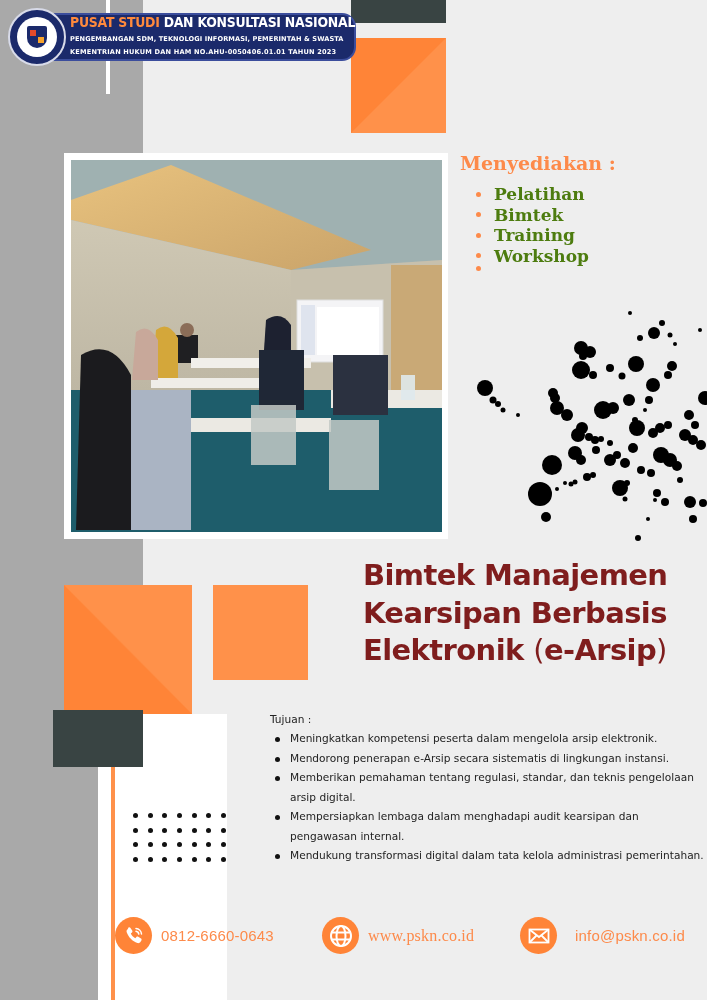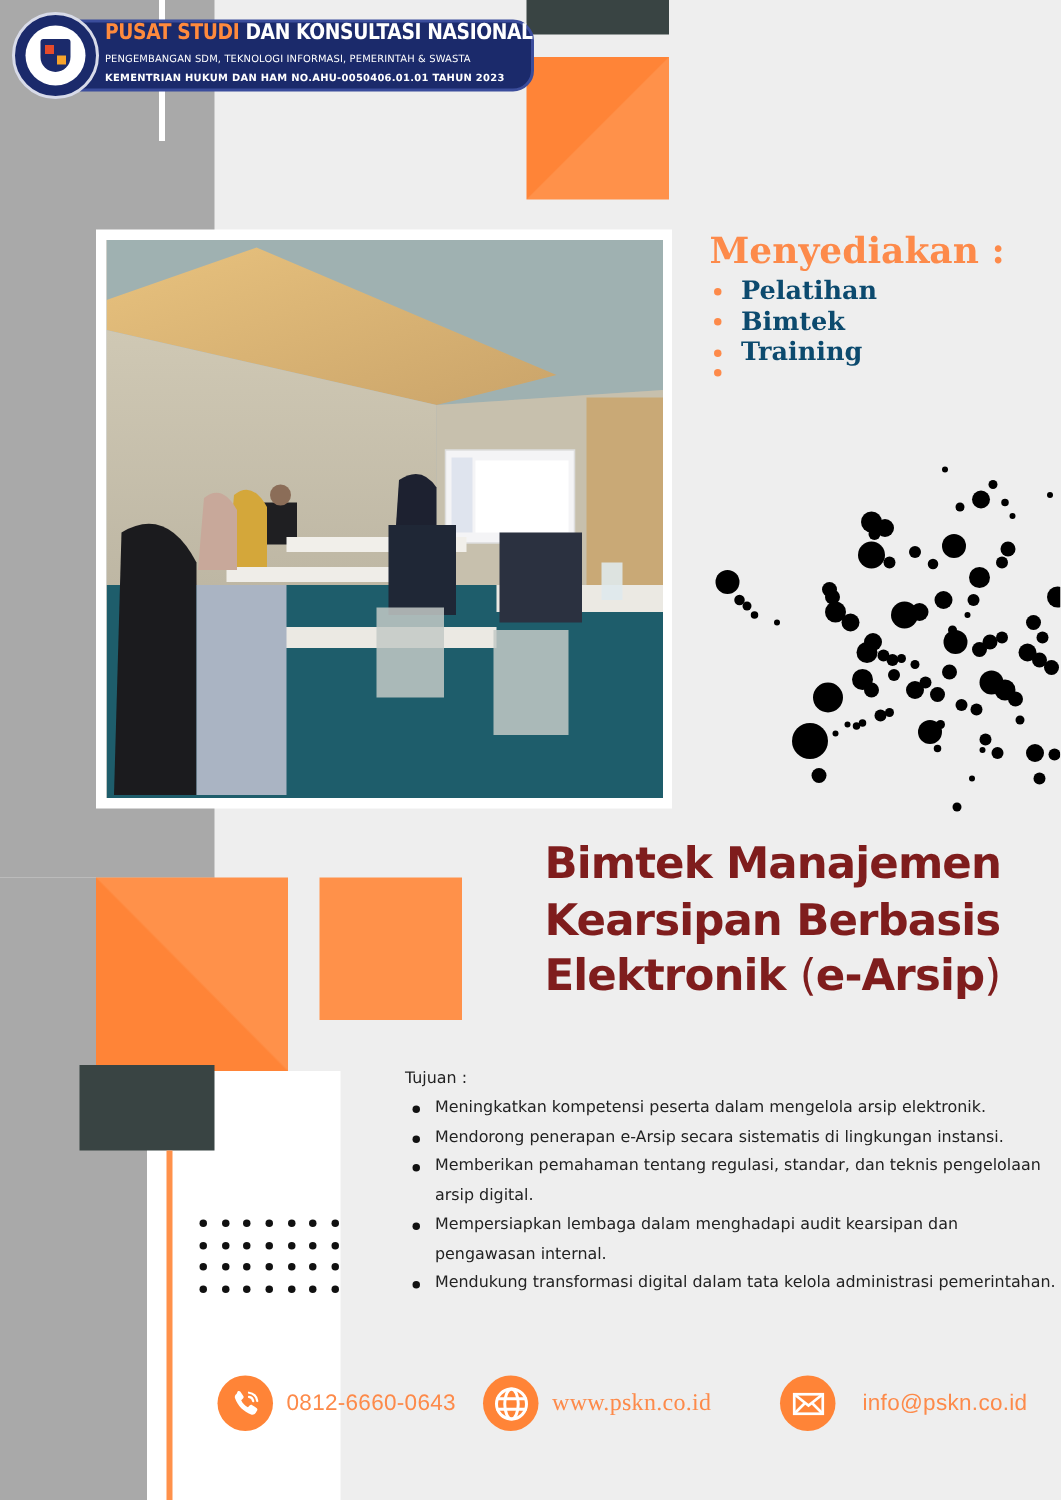--- a/index.html
+++ b/index.html
@@ -16,35 +16,35 @@
   
   .banner { left: 8px; top: 8px; width: 348px; height: 55px; }
   .banner-pill { position: absolute; left: 26px; top: 5px; width: 322px; height: 48px; background: #1b2a6b; border-radius: 0 14px 14px 0; border: 2px solid #3b4d9c; }
   .banner-logo { position: absolute; left: 0; top: 0; width: 58px; height: 58px; border-radius: 50%; background: #1b2a6b; border: 2px solid #d8dbe9; display: flex; align-items: center; justify-content: center; }
   .banner-logo-inner { width: 40px; height: 40px; border-radius: 50%; background: #ffffff; display: flex; align-items: center; justify-content: center; }
   .banner-shield { width: 20px; height: 22px; background: #1b2a6b; border-radius: 2px 2px 10px 10px; position: relative; overflow: hidden; }
   .banner-shield::before { content: ""; position: absolute; left: 3px; top: 4px; width: 6px; height: 6px; background: #e54b2b; }
   .banner-shield::after { content: ""; position: absolute; right: 3px; top: 11px; width: 6px; height: 6px; background: #f7a32b; }
   .banner-title { position: absolute; left: 62px; top: 6px; font-family: "DejaVu Sans", sans-serif; font-weight: bold; font-size: 14.5px; letter-spacing: -0.3px; color: #ffffff; white-space: nowrap; transform: scaleX(0.86); transform-origin: left center; }
   .banner-title .accent { color: #ff8a3d; }
-  .banner-sub1 { position: absolute; left: 62px; top: 27px; font-weight: normal; font-size: 6.6px; color: #ffffff; white-space: nowrap; letter-spacing: 0.1px; }
+  .banner-sub1 { position: absolute; left: 62px; top: 27px; font-weight: bold; font-size: 6.6px; color: #ffffff; white-space: nowrap; letter-spacing: 0.1px; }
   .banner-sub2 { position: absolute; left: 62px; top: 40px; font-weight: bold; font-size: 6.6px; color: #ffffff; white-space: nowrap; letter-spacing: 0.2px; }
 
   
   .dark-rect-top { left: 351px; top: 0; width: 95px; height: 23px; background: #394443; }
   .orange-sq-top { left: 351px; top: 38px; width: 95px; height: 95px; background: linear-gradient(to bottom right, #ff8437 49.6%, #ff914a 50.4%); }
 
   
   .photo-frame { left: 64px; top: 153px; width: 384px; height: 386px; background: #ffffff; }
   .photo { left: 71px; top: 160px; width: 371px; height: 372px; overflow: hidden; background: #b9b6a8; }
 
   
-  .services-title { left: 473px; top: 152px; font-family: "DejaVu Serif", serif; font-weight: bold; font-size: 24px; color: #fd8a4a; }
+  .services-title { left: 460px; top: 152px; font-family: "DejaVu Serif", serif; font-weight: bold; font-size: 19px; color: #fd8a4a; }
   .services-list { left: 470px; top: 184px; list-style: none; }
-  .services-list li { font-family: "DejaVu Serif", serif; font-weight: bold; font-size: 17px; line-height: 20.5px; color: #0c4a6e; display: flex; align-items: center; }
+  .services-list li { font-family: "DejaVu Serif", serif; font-weight: bold; font-size: 17px; line-height: 20.5px; color: #4d7c0f; display: flex; align-items: center; }
   .services-list li .bullet { display: inline-block; width: 5px; height: 5px; border-radius: 50%; background: #fd8a4a; margin: 0 13px 0 6px; }
 
   .splatter { left: 465px; top: 300px; width: 242px; height: 250px; }
 
   
   .main-title { left: 363px; top: 557px; font-family: "DejaVu Sans", sans-serif; font-weight: bold; color: #7f1d1d; font-size: 29px; line-height: 37.5px; letter-spacing: -0.6px; white-space: nowrap; }
   .main-title .line { display: block; }
   .main-title .paren { font-weight: normal; }
 
   
@@ -60,21 +60,21 @@
   .obj { left: 270px; top: 711px; width: 437px; color: #222222; font-family: "DejaVu Sans", sans-serif; font-size: 10.6px; }
   .obj-label { line-height: 17px; }
   .obj ul { list-style: none; margin-top: 1px; }
   .obj li { position: relative; padding-left: 20px; line-height: 19.5px; }
   .obj li::before { content: ""; position: absolute; left: 5px; top: 8px; width: 5px; height: 5px; border-radius: 50%; background: #111111; }
 
   
   .contact { top: 917px; display: flex; align-items: center; }
   .contact .ico { width: 37px; height: 37px; border-radius: 50%; background: #ff8437; display: flex; align-items: center; justify-content: center; flex: none; }
   .contact .txt { font-family: "Liberation Sans", sans-serif; font-size: 15px; color: #fd8a4a; margin-left: 9px; white-space: nowrap; letter-spacing: 0.2px; }
-  .c-phone { left: 145px; }
+  .c-phone { left: 115px; }
   .c-web { left: 322px; }
   .c-web .txt { font-size: 16px; font-family: Liberation Serif, serif; }
   .c-mail { left: 520px; }
   .c-mail .txt { margin-left: 18px; font-size: 15px; }
 </style>
 </head>
 <body>
 
 <div class="abs band-top"></div>
 <div class="abs band-bottom"></div>
@@ -144,20 +144,24 @@
       <span class="bullet"></span>
       <span>Pelatihan</span>
     </li>
   <li>
       <span class="bullet"></span>
       <span>Bimtek</span>
     </li>
   <li>
       <span class="bullet"></span>
       <span>Training</span>
+    </li>
+  <li>
+      <span class="bullet"></span>
+      <span>Workshop</span>
     </li>
   <li>
       <span class="bullet"></span>
     </li>
 </ul>
 
 <div class="abs splatter">
   <svg width="242" height="250" viewBox="0 0 242 250" xmlns="http://www.w3.org/2000/svg" fill="#000000">
     <circle cx="20" cy="88" r="8"></circle>
       <circle cx="28" cy="100" r="3.5"></circle>

